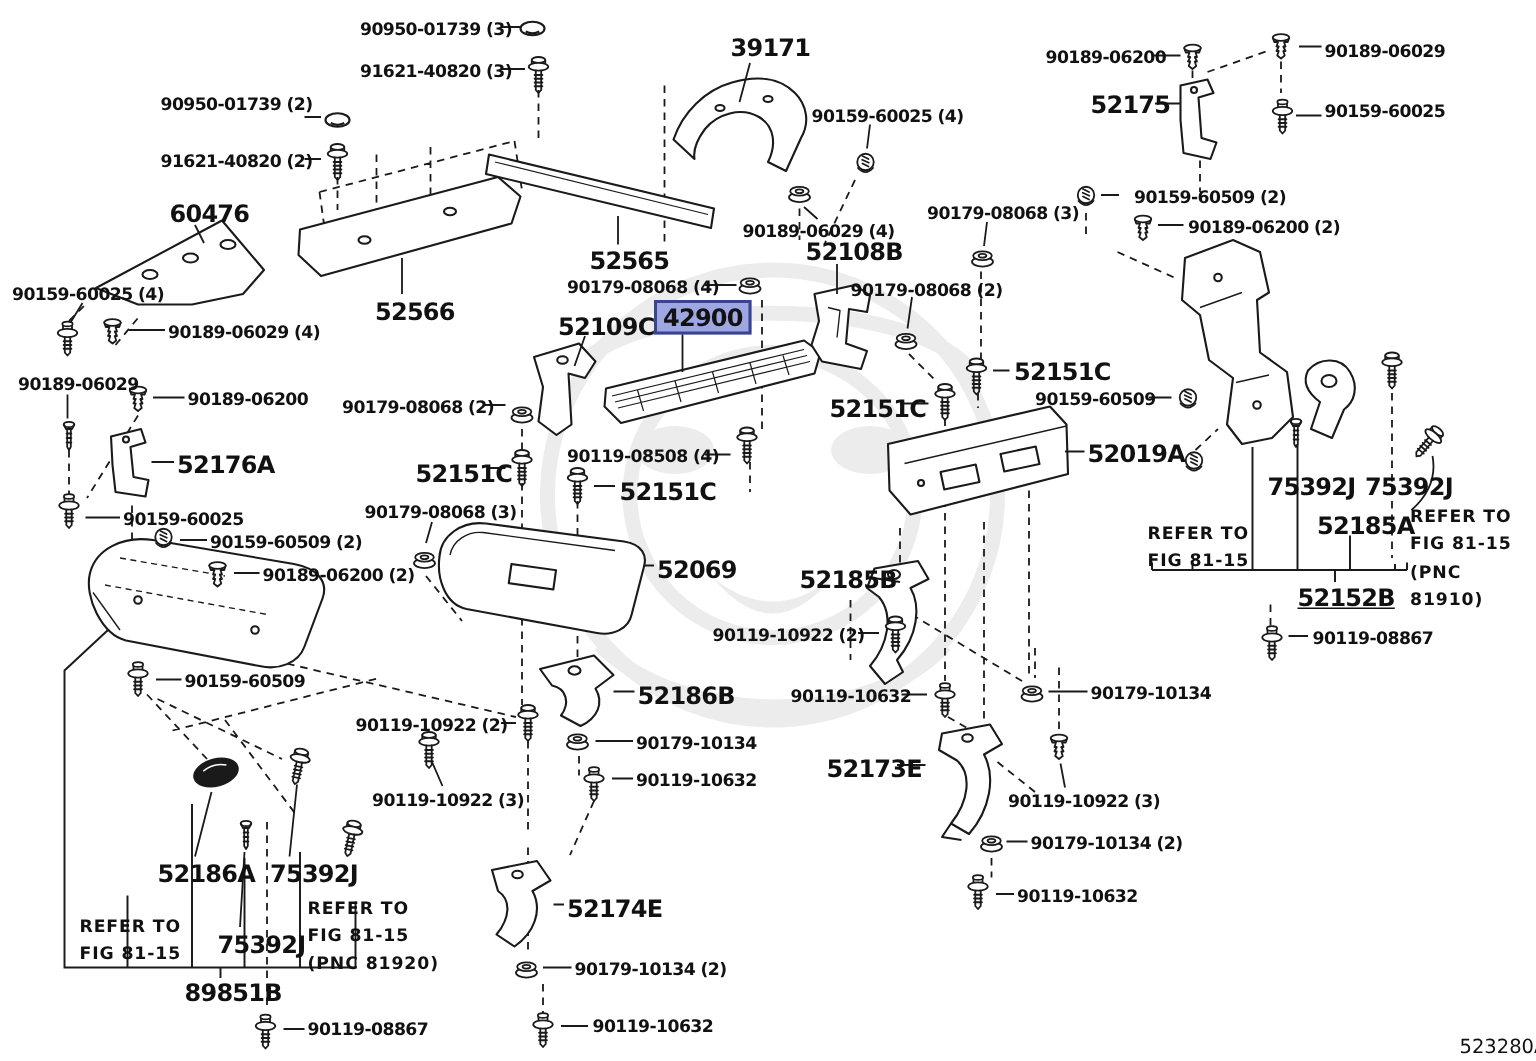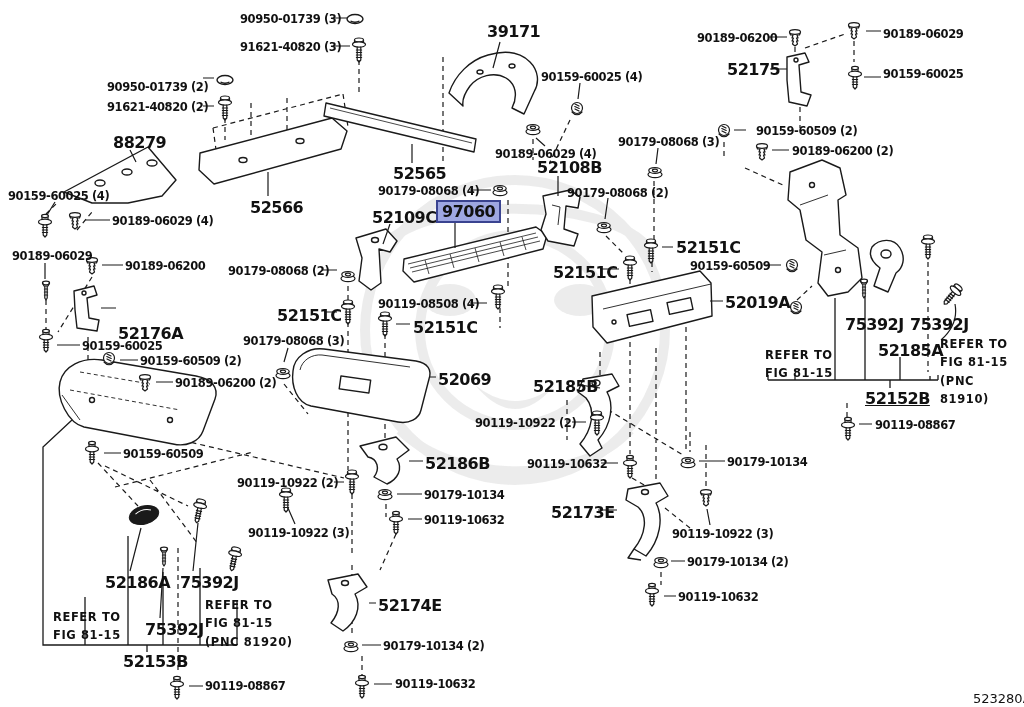--- a/index.html
+++ b/index.html
@@ -236,49 +236,49 @@
          M381,645 H362 M392,684 H374 M710,525 L707,509 M685,561 H671 M676,596 H664 M725,461 H699 M872,424 H859
          M955,304 C958,320 950,332 941,340"></path>
 
     <path fill="none" stroke="#1a1a1a" stroke-width="1.3" d="M72,420 L43,447 V645 H237 M85,645 V597 M128,645 V536 M163,645 V572 M200,645 V568 M237,645 V601 M147,645 V652
          M768,380 H938 M768,380 V375 M938,380 V375 M795,380 V376 M835,380 V298 M865,380 V296 M900,380 V357 M930,380 V376 M890,380 V388"></path>
   </svg>
 
   <div id="label-layer">
       <div class="lbl small" style="left: 240px; top: 12px;">90950-01739 (3)</div>
       <div class="lbl small" style="left: 240px; top: 40px;">91621-40820 (3)</div>
-      <div class="lbl small" style="left: 107px; top: 80px; text-align: right;">90950-01739 (2)</div>
+      <div class="lbl small" style="left: 107px; top: 62px; text-align: right;">90950-01739 (2)</div>
       <div class="lbl small" style="left: 107px; top: 100px;">91621-40820 (2)</div>
       <div class="lbl big" style="left: 487px; top: 22px;">39171</div>
       <div class="lbl small" style="left: 541px; top: 70px;">90159-60025 (4)</div>
       <div class="lbl small" style="left: 697px; top: 31px;">90189-06200</div>
       <div class="lbl small" style="left: 883px; top: 27px;">90189-06029</div>
       <div class="lbl small" style="left: 883px; top: 67px;">90159-60025</div>
       <div class="lbl big" style="left: 727px; top: 60px;">52175</div>
       <div class="lbl small" style="left: 756px; top: 124px;">90159-60509 (2)</div>
       <div class="lbl small" style="left: 618px; top: 135px;">90179-08068 (3)</div>
       <div class="lbl small" style="left: 792px; top: 144px;">90189-06200 (2)</div>
-      <div class="lbl big" style="left: 113px; top: 133px;">88279</div>
+      <div class="lbl big" style="left: 113px; top: 133px;">60476</div>
       <div class="lbl small" style="left: 495px; top: 147px;">90189-06029 (4)</div>
       <div class="lbl big" style="left: 537px; top: 158px;">52108B</div>
       <div class="lbl small" style="left: 567px; top: 186px;">90179-08068 (2)</div>
       <div class="lbl big" style="left: 393px; top: 164px;">52565</div>
       <div class="lbl small" style="left: 378px; top: 184px;">90179-08068 (4)</div>
       <div class="lbl big" style="left: 250px; top: 198px;">52566</div>
-      <div class="lbl big hl" style="left: 436px; top: 200px; background: rgb(158, 167, 226); border-color: rgb(58, 67, 144);">97060</div>
+      <div class="lbl big hl" style="left: 436px; top: 200px; background: rgb(158, 167, 226); border-color: rgb(58, 67, 144);">42900</div>
       <div class="lbl big" style="left: 372px; top: 208px;">52109C</div>
       <div class="lbl small" style="left: 8px; top: 189px;">90159-60025 (4)</div>
       <div class="lbl small" style="left: 112px; top: 214px;">90189-06029 (4)</div>
       <div class="lbl small" style="left: 12px; top: 249px;">90189-06029</div>
       <div class="lbl small" style="left: 125px; top: 259px;">90189-06200</div>
       <div class="lbl small" style="left: 228px; top: 264px;">90179-08068 (2)</div>
       <div class="lbl big" style="left: 676px; top: 238px;">52151C</div>
       <div class="lbl big" style="left: 553px; top: 263px;">52151C</div>
       <div class="lbl small" style="left: 690px; top: 259px;">90159-60509</div>
-      <div class="lbl big" style="left: 118px; top: 300px; margin-top: 24px;">52176A</div>
+      <div class="lbl big" style="left: 118px; top: 300px;">52176A</div>
       <div class="lbl small" style="left: 378px; top: 297px;">90119-08508 (4)</div>
       <div class="lbl big" style="left: 277px; top: 306px;">52151C</div>
       <div class="lbl big" style="left: 413px; top: 318px;">52151C</div>
       <div class="lbl big" style="left: 725px; top: 293px;">52019A</div>
       <div class="lbl small" style="left: 82px; top: 339px;">90159-60025</div>
       <div class="lbl small" style="left: 243px; top: 334px;">90179-08068 (3)</div>
       <div class="lbl small" style="left: 140px; top: 354px;">90159-60509 (2)</div>
       <div class="lbl small" style="left: 175px; top: 376px;">90189-06200 (2)</div>
       <div class="lbl big" style="left: 845px; top: 315px;">75392J</div>
       <div class="lbl big" style="left: 910px; top: 315px;">75392J</div>
@@ -308,18 +308,18 @@
       <div class="lbl big" style="left: 105px; top: 573px;">52186A</div>
       <div class="lbl big" style="left: 180px; top: 573px;">75392J</div>
       <div class="lbl big" style="left: 378px; top: 596px;">52174E</div>
       <div class="lbl note" style="left: 53px; top: 608px;">REFER TO
 FIG 81-15</div>
       <div class="lbl note" style="left: 205px; top: 596px;">REFER TO
 FIG 81-15
 (PNC 81920)</div>
       <div class="lbl big" style="left: 145px; top: 620px;">75392J</div>
       <div class="lbl small" style="left: 383px; top: 639px;">90179-10134 (2)</div>
-      <div class="lbl big" style="left: 123px; top: 652px;">52153B</div>
+      <div class="lbl big" style="left: 123px; top: 652px;">89851B</div>
       <div class="lbl small" style="left: 395px; top: 677px;">90119-10632</div>
       <div class="lbl small" style="left: 205px; top: 679px;">90119-08867</div>
       <div class="lbl code" style="left: 973px; top: 691px;">523280A</div>
     </div>
 </div>
 
 </body></html>

